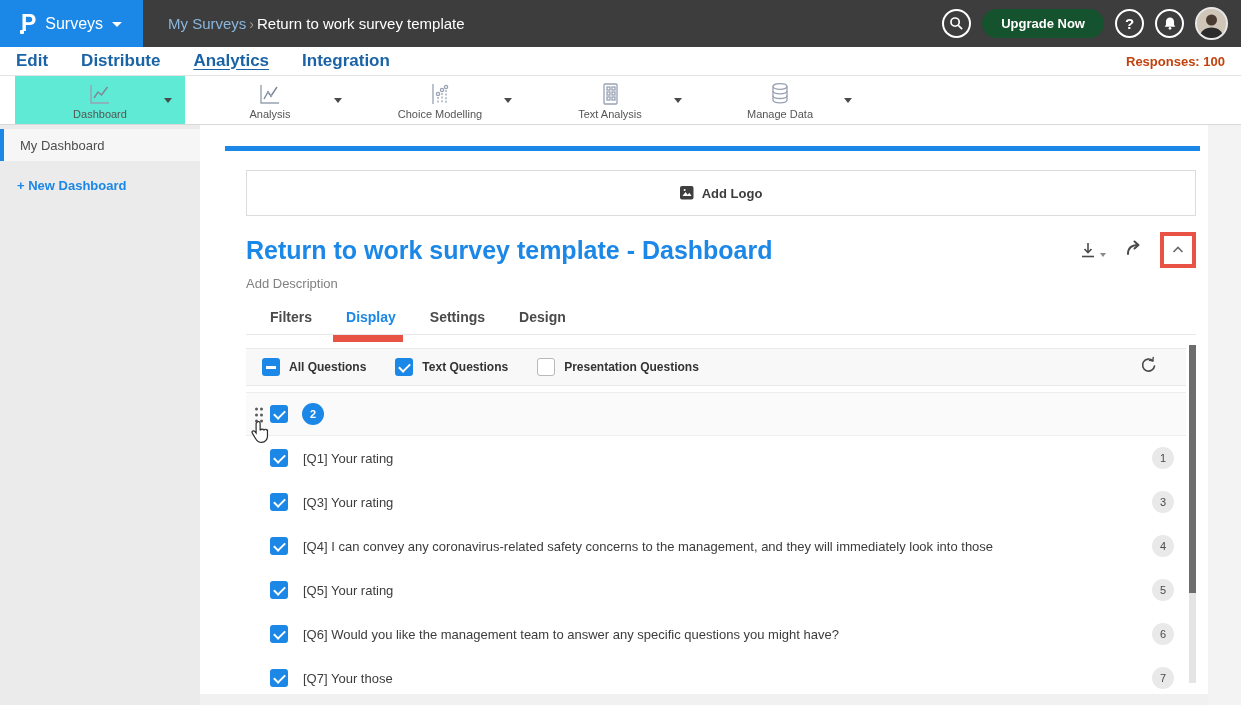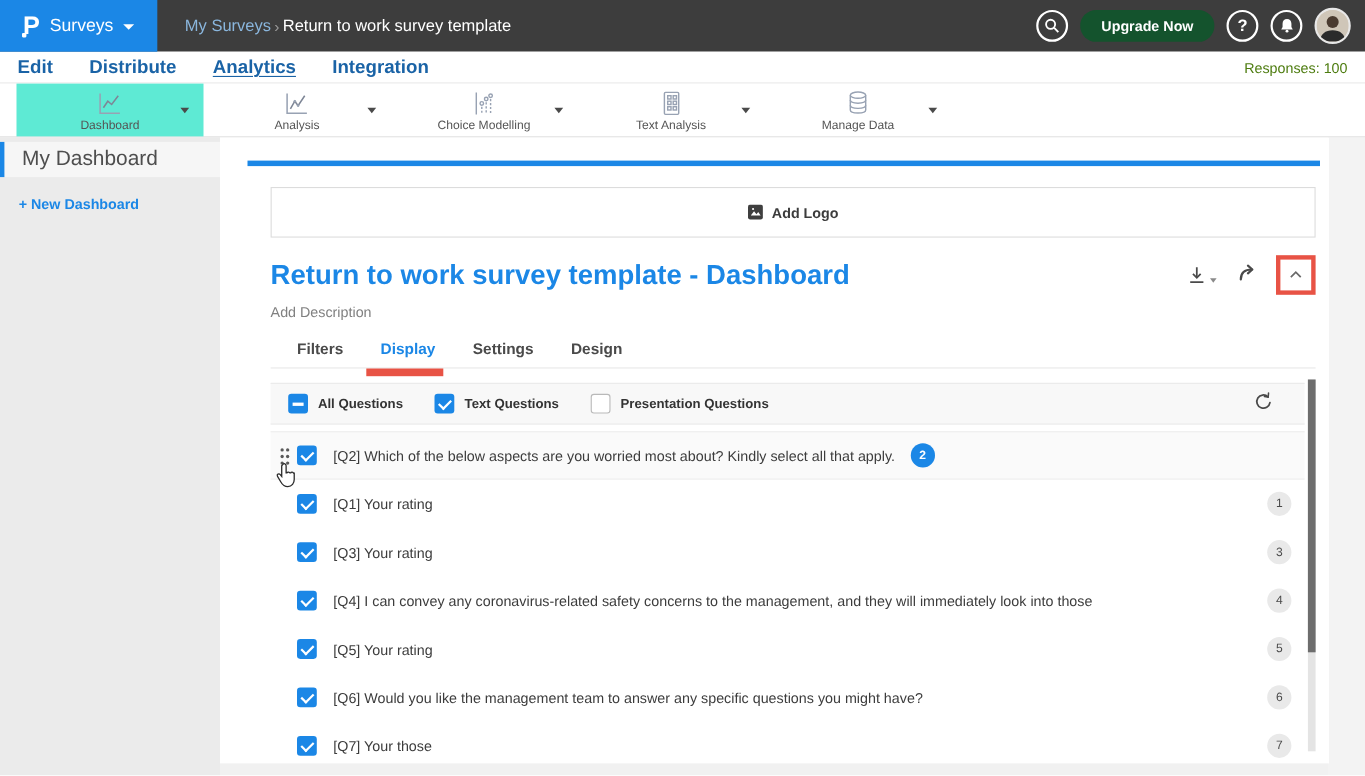--- a/index.html
+++ b/index.html
@@ -20,34 +20,34 @@
   .topbar-right { margin-left:auto; display:flex; align-items:center; gap:11px; padding-right:13px; }
   .icon-circle { width:29px; height:29px; border:2px solid #fff; border-radius:50%; display:flex; align-items:center; justify-content:center; color:#fff; cursor:pointer; flex:none; }
   .icon-circle .q-mark { font-size:15px; font-weight:700; }
   .upgrade-btn { background:#14532d; color:#fff; border:none; border-radius:15px; height:29px; padding:0 19px; font-size:13px; font-weight:700; font-family:inherit; cursor:pointer; }
   .avatar { width:33px; height:33px; border-radius:50%; background:#d8d2c8; border:2px solid #e8e8e8; overflow:hidden; position:relative; cursor:pointer; flex:none; }
 
   
   .subnav { height:29px; display:flex; align-items:center; padding:0 16px; border-bottom:1px solid #e3e3e3; background:#fff; }
   .subnav-tab { color:#1a63a6; font-size:17px; font-weight:600; margin-right:33px; cursor:pointer; }
   .subnav-tab.active { text-decoration:underline; text-underline-offset:3px; }
-  .responses { margin-left:auto; color:#4d7c0f; font-size:13px; font-weight:400; }
+  .responses { margin-left:auto; color:#c2410c; font-size:13px; font-weight:700; }
 
   
   .toolbar { height:49px; border-bottom:1px solid #d9d9d9; display:flex; padding-left:15px; background:#fff; }
   .tool-item { width:170px; display:flex; align-items:center; justify-content:center; position:relative; cursor:pointer; }
   .tool-item.selected { background:#5eead4; }
   .tool-inner { display:flex; flex-direction:column; align-items:center; gap:1px; }
   .tool-label { font-size:11px; color:#555; }
   .tool-caret { position:absolute; right:13px; top:22px; width:0; height:0; border-left:4px solid transparent; border-right:4px solid transparent; border-top:5px solid #4a4a4a; cursor:pointer; }
 
   
   .workspace { display:flex; height:580px; }
   aside { width:200px; background:#ebebeb; flex:none; }
-  .side-item { margin-top:4px; height:32px; background:#f6f6f6; border-left:4px solid #1b87e6; display:flex; align-items:center; padding-left:16px; font-size:19px; color:#4e4e4e; cursor:pointer; }
+  .side-item { margin-top:4px; height:32px; background:#f6f6f6; border-left:4px solid #1b87e6; display:flex; align-items:center; padding-left:16px; font-size:13px; color:#4e4e4e; cursor:pointer; }
   .new-dash { margin:17px 0 0 17px; color:#1b87e6; font-size:13px; font-weight:600; cursor:pointer; }
   main { width:1008px; background:#fff; position:relative; flex:none; }
   .right-gutter { flex:1; background:#f3f3f3; }
 
   .accent-bar { margin:21px 8px 0 25px; height:5px; background:#1b87e6; }
   .add-logo-box { margin:19px 12px 0 46px; height:46px; border:1px solid #dcdcdc; display:flex; align-items:center; justify-content:center; gap:8px; font-size:13px; font-weight:600; color:#3c3c3c; cursor:pointer; }
   .title-row { margin:14px 12px 0 46px; height:40px; display:flex; align-items:center; }
   .page-title { flex:1; font-size:25px; font-weight:600; color:#1b87e6; white-space:nowrap; cursor:text; }
   .dl-group { display:flex; align-items:flex-end; gap:2px; margin-right:18px; cursor:pointer; }
   .mini-caret { width:0; height:0; border-left:3.5px solid transparent; border-right:3.5px solid transparent; border-top:4px solid #8a8a8a; margin-bottom:3px; }
@@ -276,21 +276,20 @@
       <div class="q-row first">
         <svg class="drag-handle" width="10" height="18" viewBox="0 0 10 18" fill="#5a5a5a">
             <circle cx="2.5" cy="3" r="1.5"></circle>
             <circle cx="7.5" cy="3" r="1.5"></circle>
             <circle cx="2.5" cy="9" r="1.5"></circle>
             <circle cx="7.5" cy="9" r="1.5"></circle>
             <circle cx="2.5" cy="15" r="1.5"></circle>
             <circle cx="7.5" cy="15" r="1.5"></circle>
           </svg>
         <span class="cb checked"></span>
-        <span class="q-label">[Q2] Which of the below aspects are you worried most about? Kindly select all that apply.</span>
         <span class="badge blue">2</span>
       </div>
       <div class="q-row">
         <span class="cb checked"></span>
         <span class="q-label">[Q1] Your rating</span>
         <span class="badge">1</span>
       </div>
       <div class="q-row">
         <span class="cb checked"></span>
         <span class="q-label">[Q3] Your rating</span>

